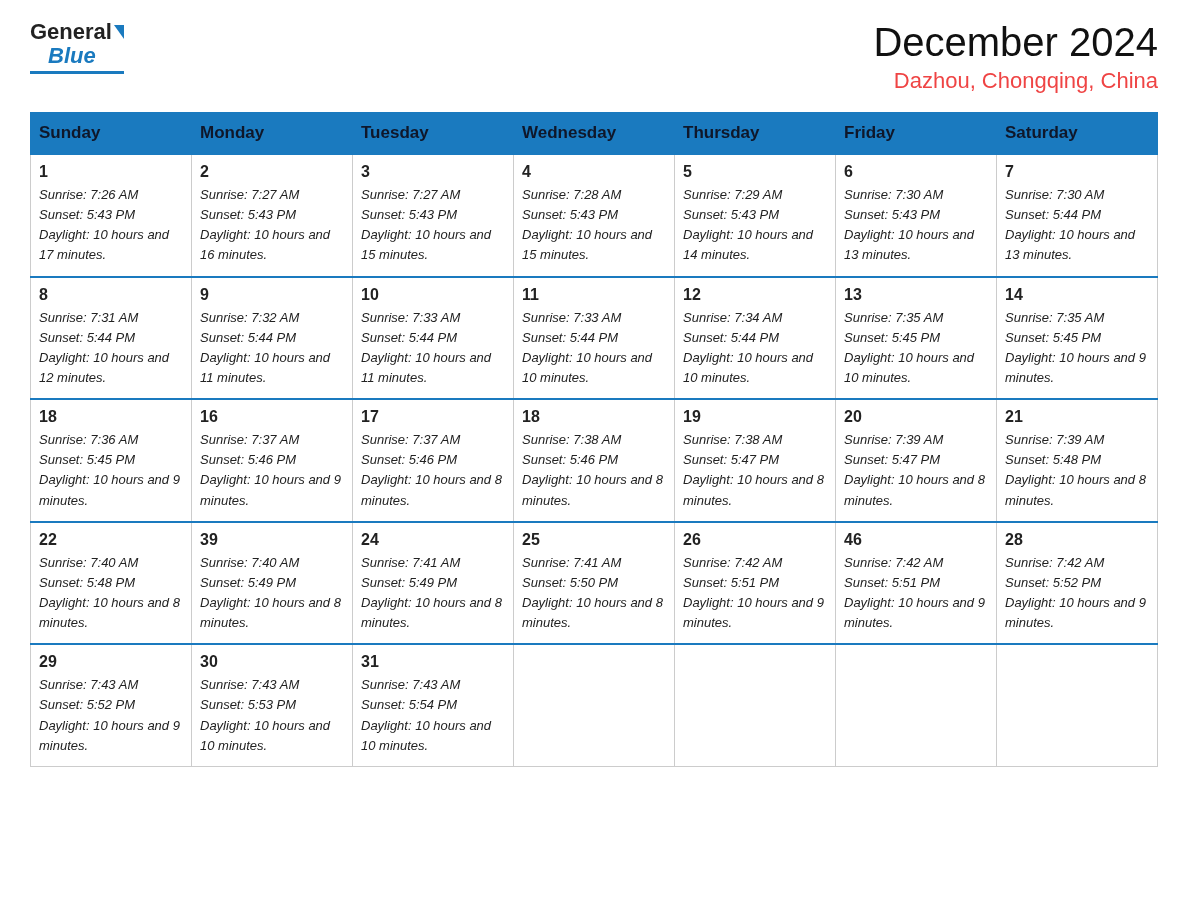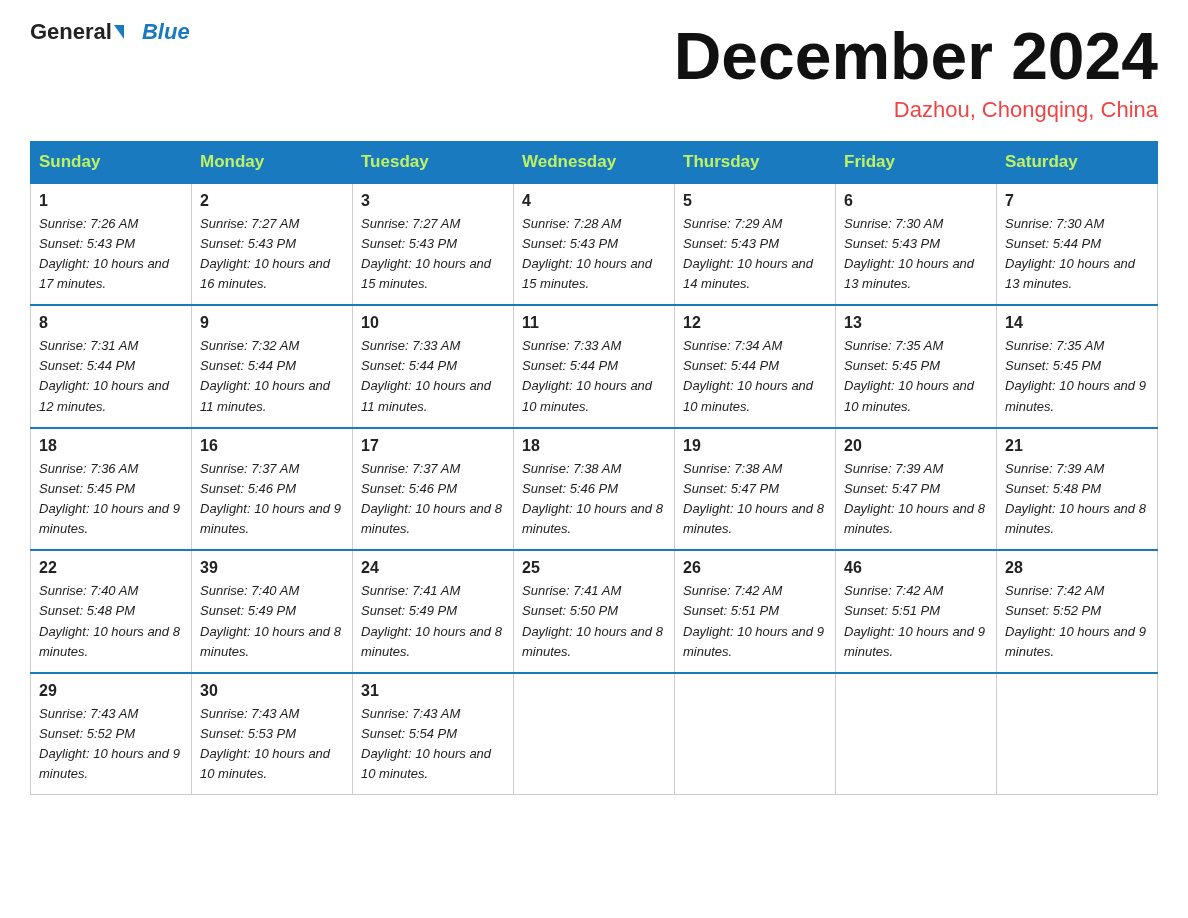--- a/index.html
+++ b/index.html
@@ -12,21 +12,21 @@
       padding: 20px 30px;
     }
     .header {
       display: flex;
       justify-content: space-between;
       align-items: flex-start;
       margin-bottom: 18px;
     }
     .logo-area {
       display: flex;
-      flex-direction: row;
+      flex-direction: column;
       align-items: flex-start;
     }
     .logo-text {
       font-size: 22px;
       font-weight: bold;
       color: #222;
       line-height: 1.1;
     }
     .logo-triangle {
       display: inline-block;
@@ -40,38 +40,38 @@
     .logo-line {
       width: 100%;
       height: 3px;
       background: #1a7abf;
       margin-top: 3px;
     }
     .title-area {
       text-align: right;
     }
     .calendar-title {
-      font-size: 66px;
-      font-weight: bold;
+      font-size: 40px;
+      font-weight: normal;
       color: #111;
       line-height: 1.1;
     }
     .calendar-subtitle {
       font-size: 22px;
       color: #ef4444;
       margin-top: 4px;
     }
     .calendar-table {
       width: 100%;
       border-collapse: collapse;
       table-layout: fixed;
     }
     .calendar-table thead tr th {
       background: #1a7abf;
-      color: #bef264;
+      color: #0f172a;
       font-size: 17px;
       font-weight: bold;
       padding: 10px 8px;
       text-align: left;
       border: 1px solid #1a7abf;
     }
     .calendar-table tbody tr td {
       vertical-align: top;
       border: 1px solid #ccc;
       padding: 8px 8px 10px 8px;

